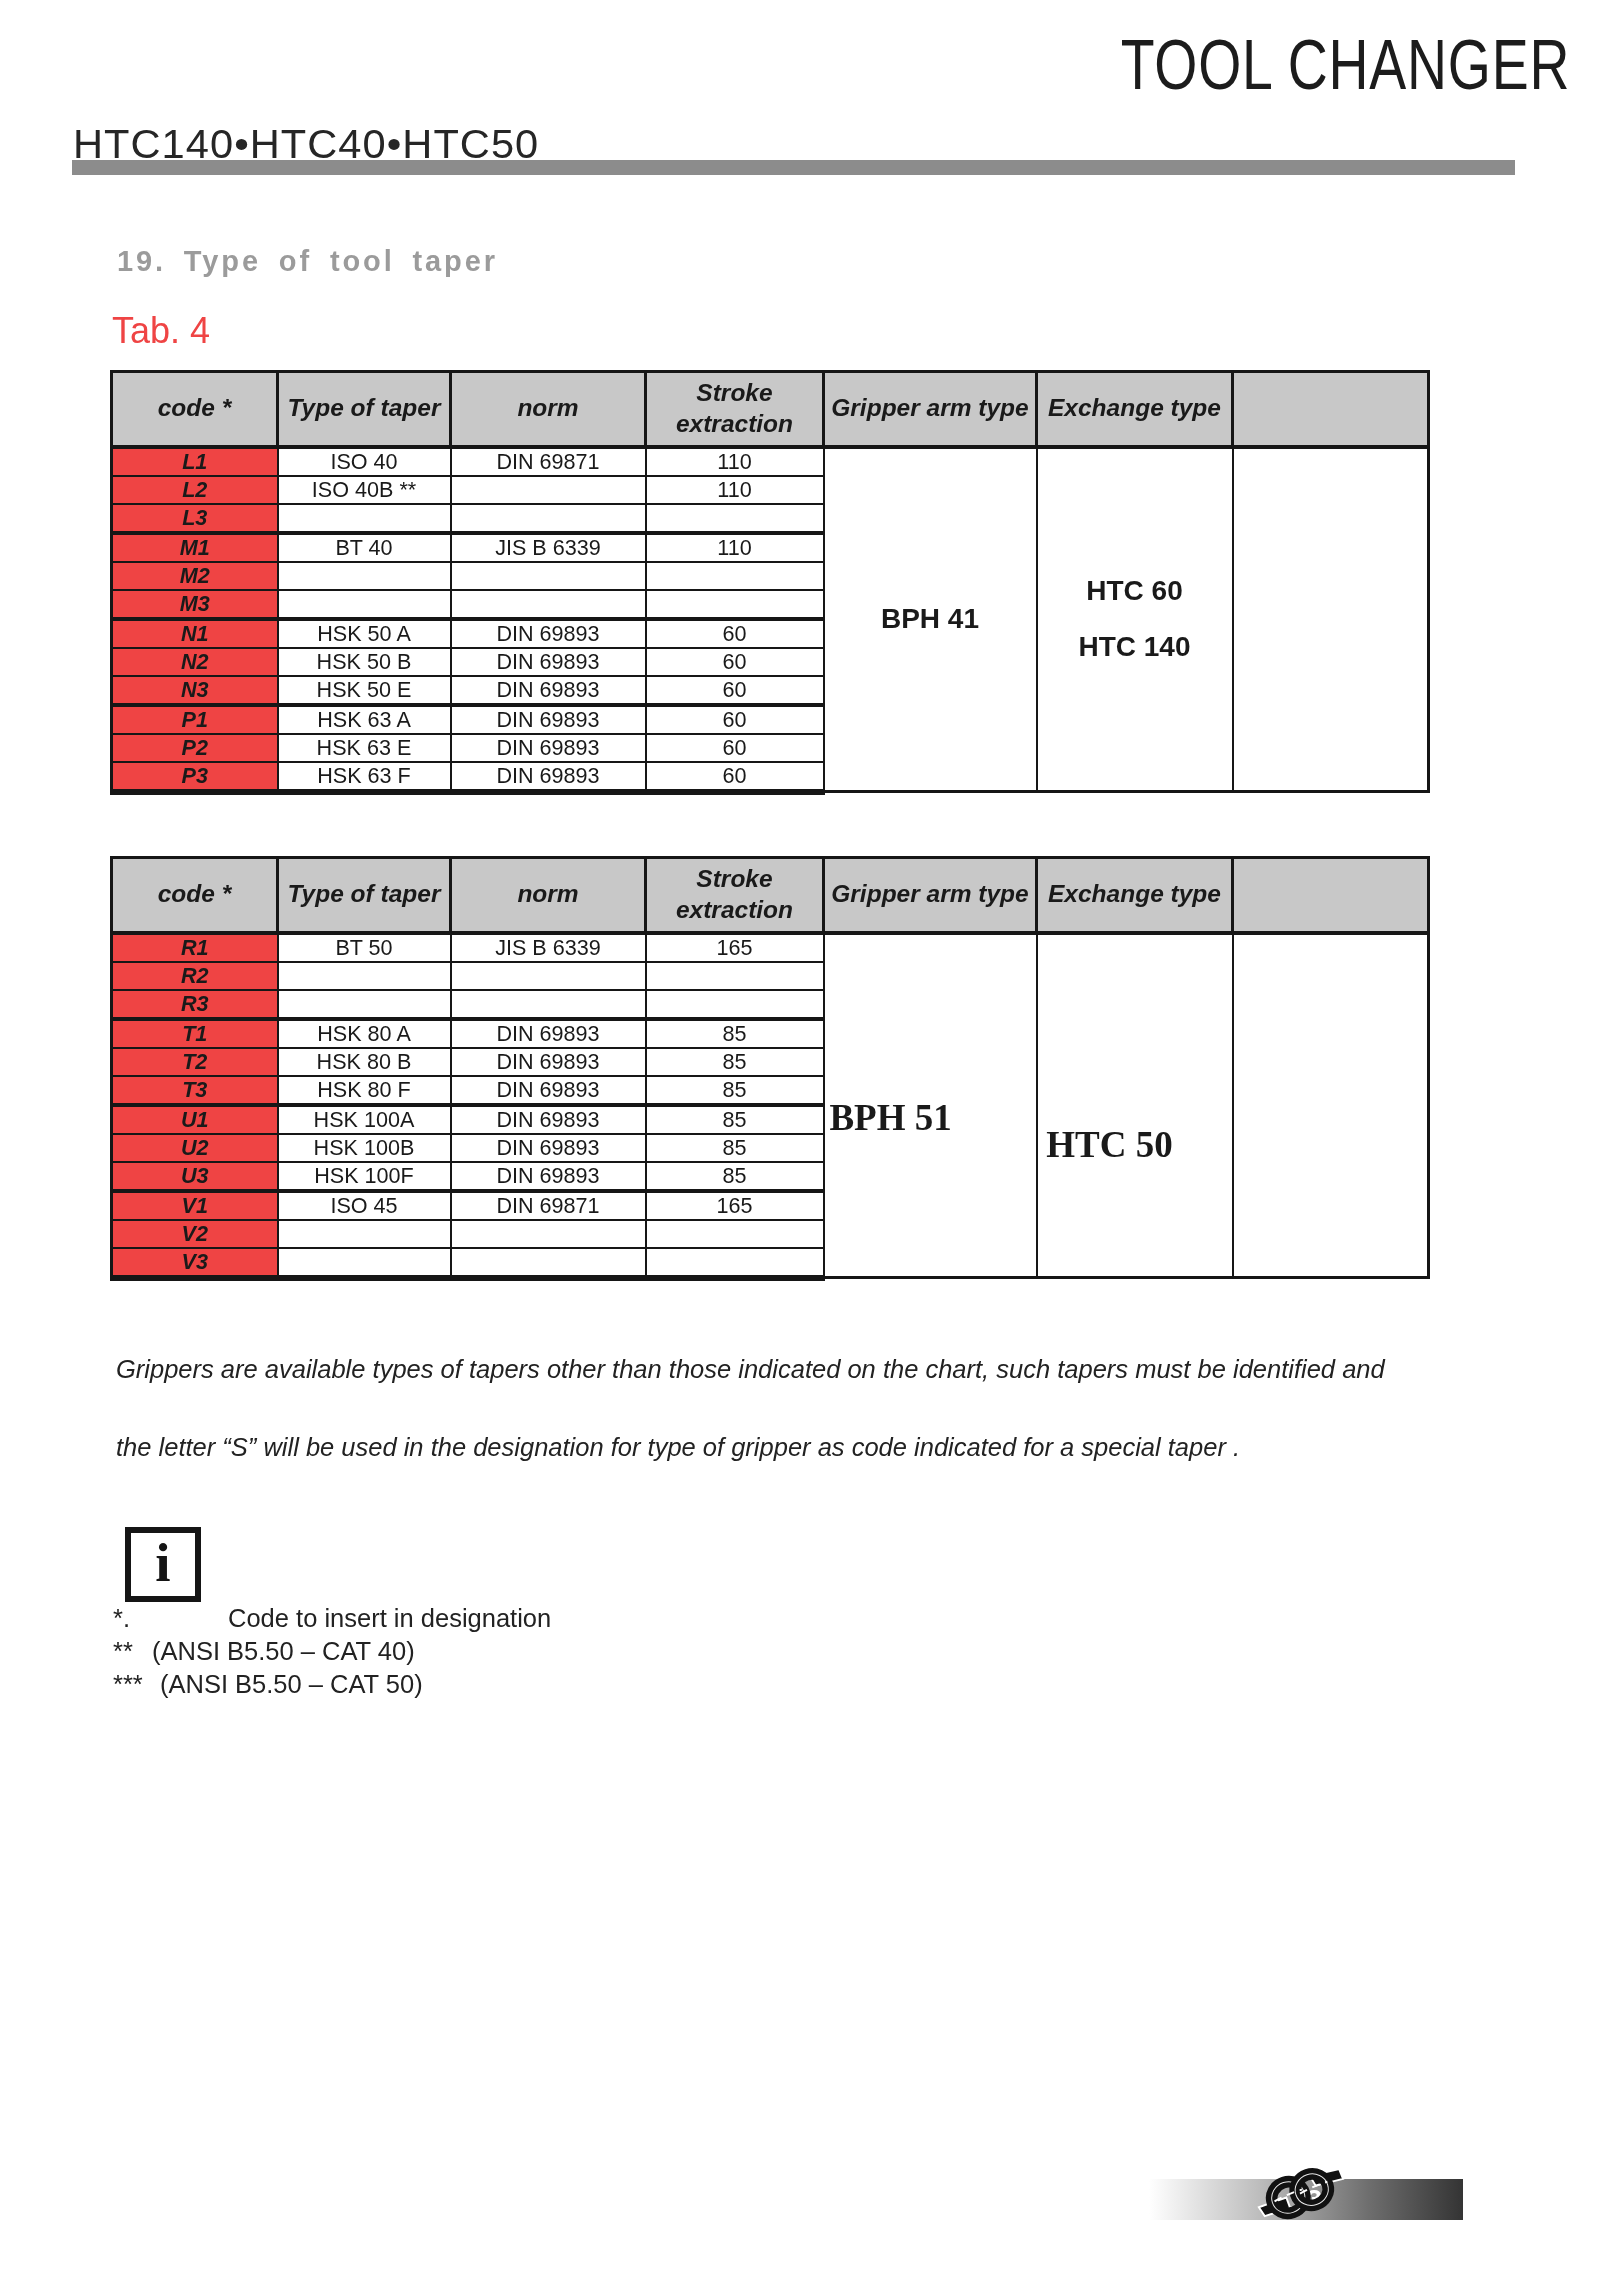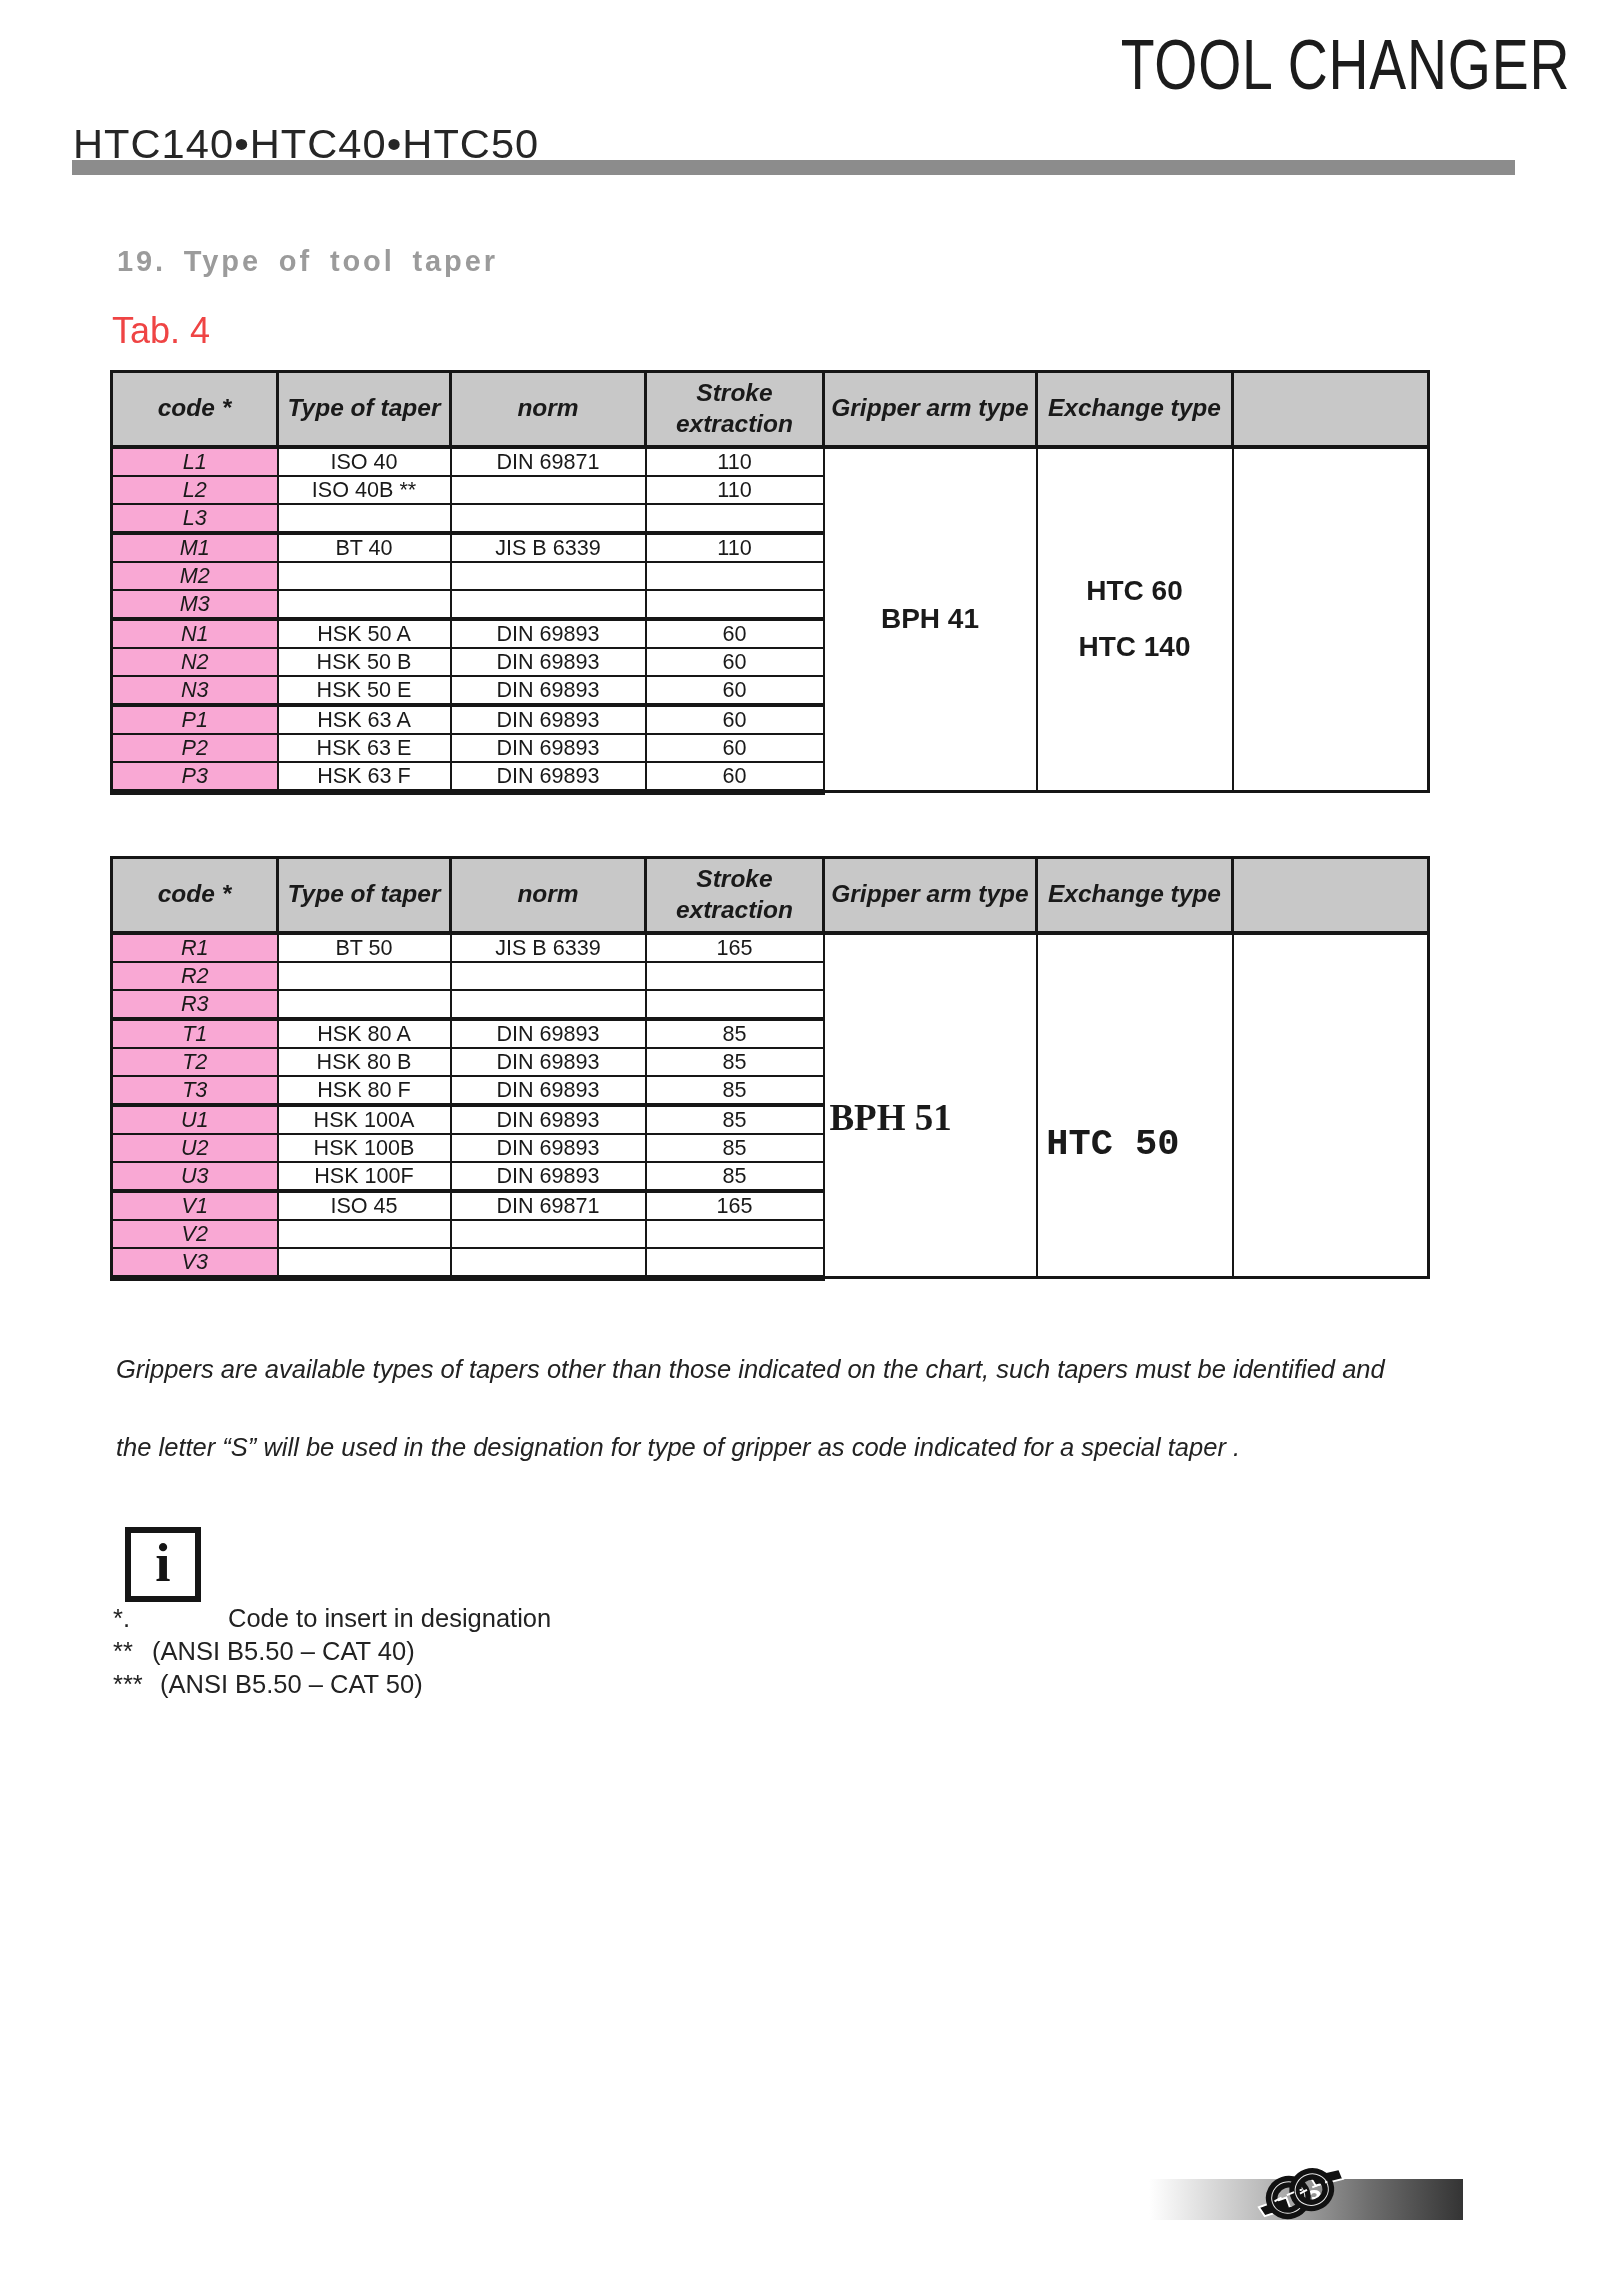--- a/index.html
+++ b/index.html
@@ -44,34 +44,34 @@
     vertical-align:middle; line-height:1.25; padding:0 3.9px;
   }
   table.taper thead tr { border-bottom:4.9px solid #161616; }
   table.taper td {
     height:26.5px; border-left:2.9px solid #161616; border-right:2.9px solid #161616;
     border-top:2px solid #161616; border-bottom:2px solid #161616;
     font-size:21.6px; text-align:center; vertical-align:middle; padding:0 2.9px;
     background:#ffffff;
   }
   table.taper td.code {
-    background:#f9a8d4; font-style:italic; font-weight:400;
+    background:#ef4444; font-style:italic; font-weight:700;
   }
   table.taper tr.grp td { border-top:4.9px solid #161616; }
   table.taper tr.lastrow td.thickend { border-bottom:6.9px solid #161616; }
   table.taper td.merge { vertical-align:middle; border-bottom:2.9px solid #161616; }
   .arm1 { font-size:28px; font-weight:700; text-align:center; }
   .exch1 div { font-size:28px; font-weight:700; text-align:center; }
   .exch1 div + div { margin-top:24px; }
   .arm2 {
     font-family:"Liberation Serif", serif; font-size:37px; font-weight:700;
     text-align:left; padding-left:2px; transform:translateY(11.8px);
   }
   .exch2 {
-    font-family:Liberation Mono, monospace; font-size:37px; font-weight:700;
+    font-family:Liberation Serif, serif; font-size:37px; font-weight:700;
     text-align:left; padding-left:5.9px; transform:translateY(39px);
   }
   
   .body-par { position:absolute; left:116px; top:1355px; width:1411px; font-size:25.5px; color:#222;font-style:italic; }
   .body-par .parline { display:block; }
   .body-par .parline + .parline { margin-top:49px; }
   
   .info-box {
     position:absolute; left:125px; top:1527px; width:76px; height:75px;
     border:6.9px solid #151515; background:#fff;

